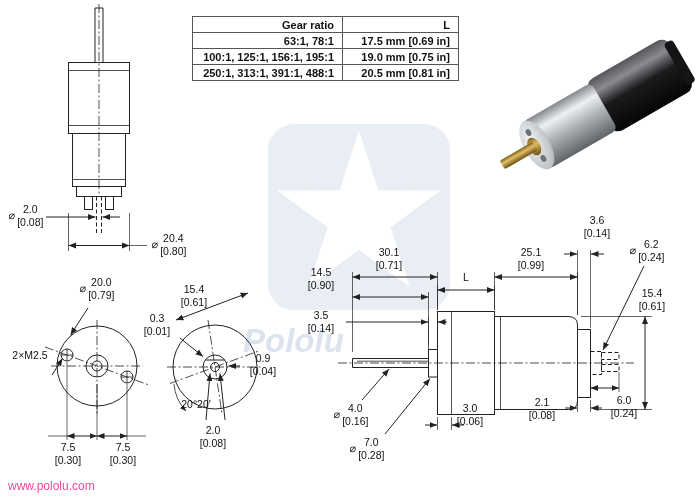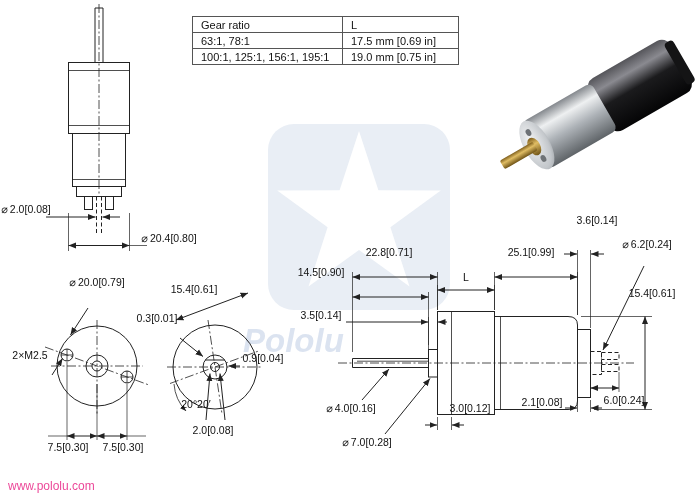--- a/index.html
+++ b/index.html
@@ -6,25 +6,25 @@
   html,body{width:700px;height:500px}
   body{position:relative;background:#fff;font-family:"Liberation Sans",sans-serif;overflow:hidden;color:#111}
   svg.draw{position:absolute;left:0;top:0}
   .ln{stroke:#222;stroke-width:1;fill:none}
   .thin{stroke-width:.8}
   .dash{stroke-dasharray:4 2.5}
   .dd{stroke-dasharray:9 2.5 2 2.5;stroke-width:.8}
   .ext{stroke:#222;stroke-width:.7;fill:none}
   .dim{position:absolute;display:flex;align-items:center;gap:2px;transform:translateX(-50%);
        font-size:10.5px;line-height:1.22;text-align:center;white-space:nowrap}
-  .dim .stack{display:flex;flex-direction:row}
+  .dim .stack{display:flex;flex-direction:column}
   .dim.single{display:block}
   .sym{font-size:11px}
   table.gear{position:absolute;left:192px;top:16px;border-collapse:collapse;font-size:11px;background:#fff}
-  table.gear th,table.gear td{border:1px solid #555;padding:1.5px 8px;text-align:left;font-weight:normal}
+  table.gear th,table.gear td{border:1px solid #555;padding:1.5px 8px;text-align:right;font-weight:bold}
   table.gear th:first-child{min-width:150px}
   table.gear th:last-child{min-width:116px}
   .footer-link{position:absolute;left:8px;top:479px;font-size:12px;color:#ec4899;text-decoration:none}
 </style>
 </head>
 <body>
 
 <svg class="draw" width="700" height="500" viewBox="0 0 700 500">
   <defs>
     <marker id="ar" viewBox="0 0 8 8" refX="7.5" refY="4" markerWidth="8" markerHeight="8" orient="auto-start-reverse">
@@ -175,20 +175,24 @@
   </thead>
   <tbody>
     <tr>
       <td>63:1, 78:1</td>
       <td>17.5 mm [0.69 in]</td>
     </tr>
     <tr>
       <td>100:1, 125:1, 156:1, 195:1</td>
       <td>19.0 mm [0.75 in]</td>
     </tr>
+    <tr>
+      <td>250:1, 313:1, 391:1, 488:1</td>
+      <td>20.5 mm [0.81 in]</td>
+    </tr>
   </tbody>
 </table>
 
 <div class="dim" style="left:26px;top:203px">
   <span class="sym">⌀</span>
   <span class="stack">
       <span>2.0</span>
       <span>[0.08]</span>
     </span>
 </div>
@@ -251,21 +255,21 @@
     </span>
 </div>
 <div class="dim" style="left:321px;top:309px">
   <span class="stack">
       <span>3.5</span>
       <span>[0.14]</span>
     </span>
 </div>
 <div class="dim" style="left:389px;top:246px">
   <span class="stack">
-      <span>22.8</span>
+      <span>30.1</span>
       <span>[0.71]</span>
     </span>
 </div>
 <div class="dim single" style="left:466px;top:271px">L</div>
 <div class="dim" style="left:531px;top:246px">
   <span class="stack">
       <span>25.1</span>
       <span>[0.99]</span>
     </span>
 </div>
@@ -298,21 +302,21 @@
 <div class="dim" style="left:367px;top:436px">
   <span class="sym">⌀</span>
   <span class="stack">
       <span>7.0</span>
       <span>[0.28]</span>
     </span>
 </div>
 <div class="dim" style="left:470px;top:402px">
   <span class="stack">
       <span>3.0</span>
-      <span>[0.12]</span>
+      <span>[0.06]</span>
     </span>
 </div>
 <div class="dim" style="left:542px;top:396px">
   <span class="stack">
       <span>2.1</span>
       <span>[0.08]</span>
     </span>
 </div>
 <div class="dim" style="left:624px;top:394px">
   <span class="stack">

